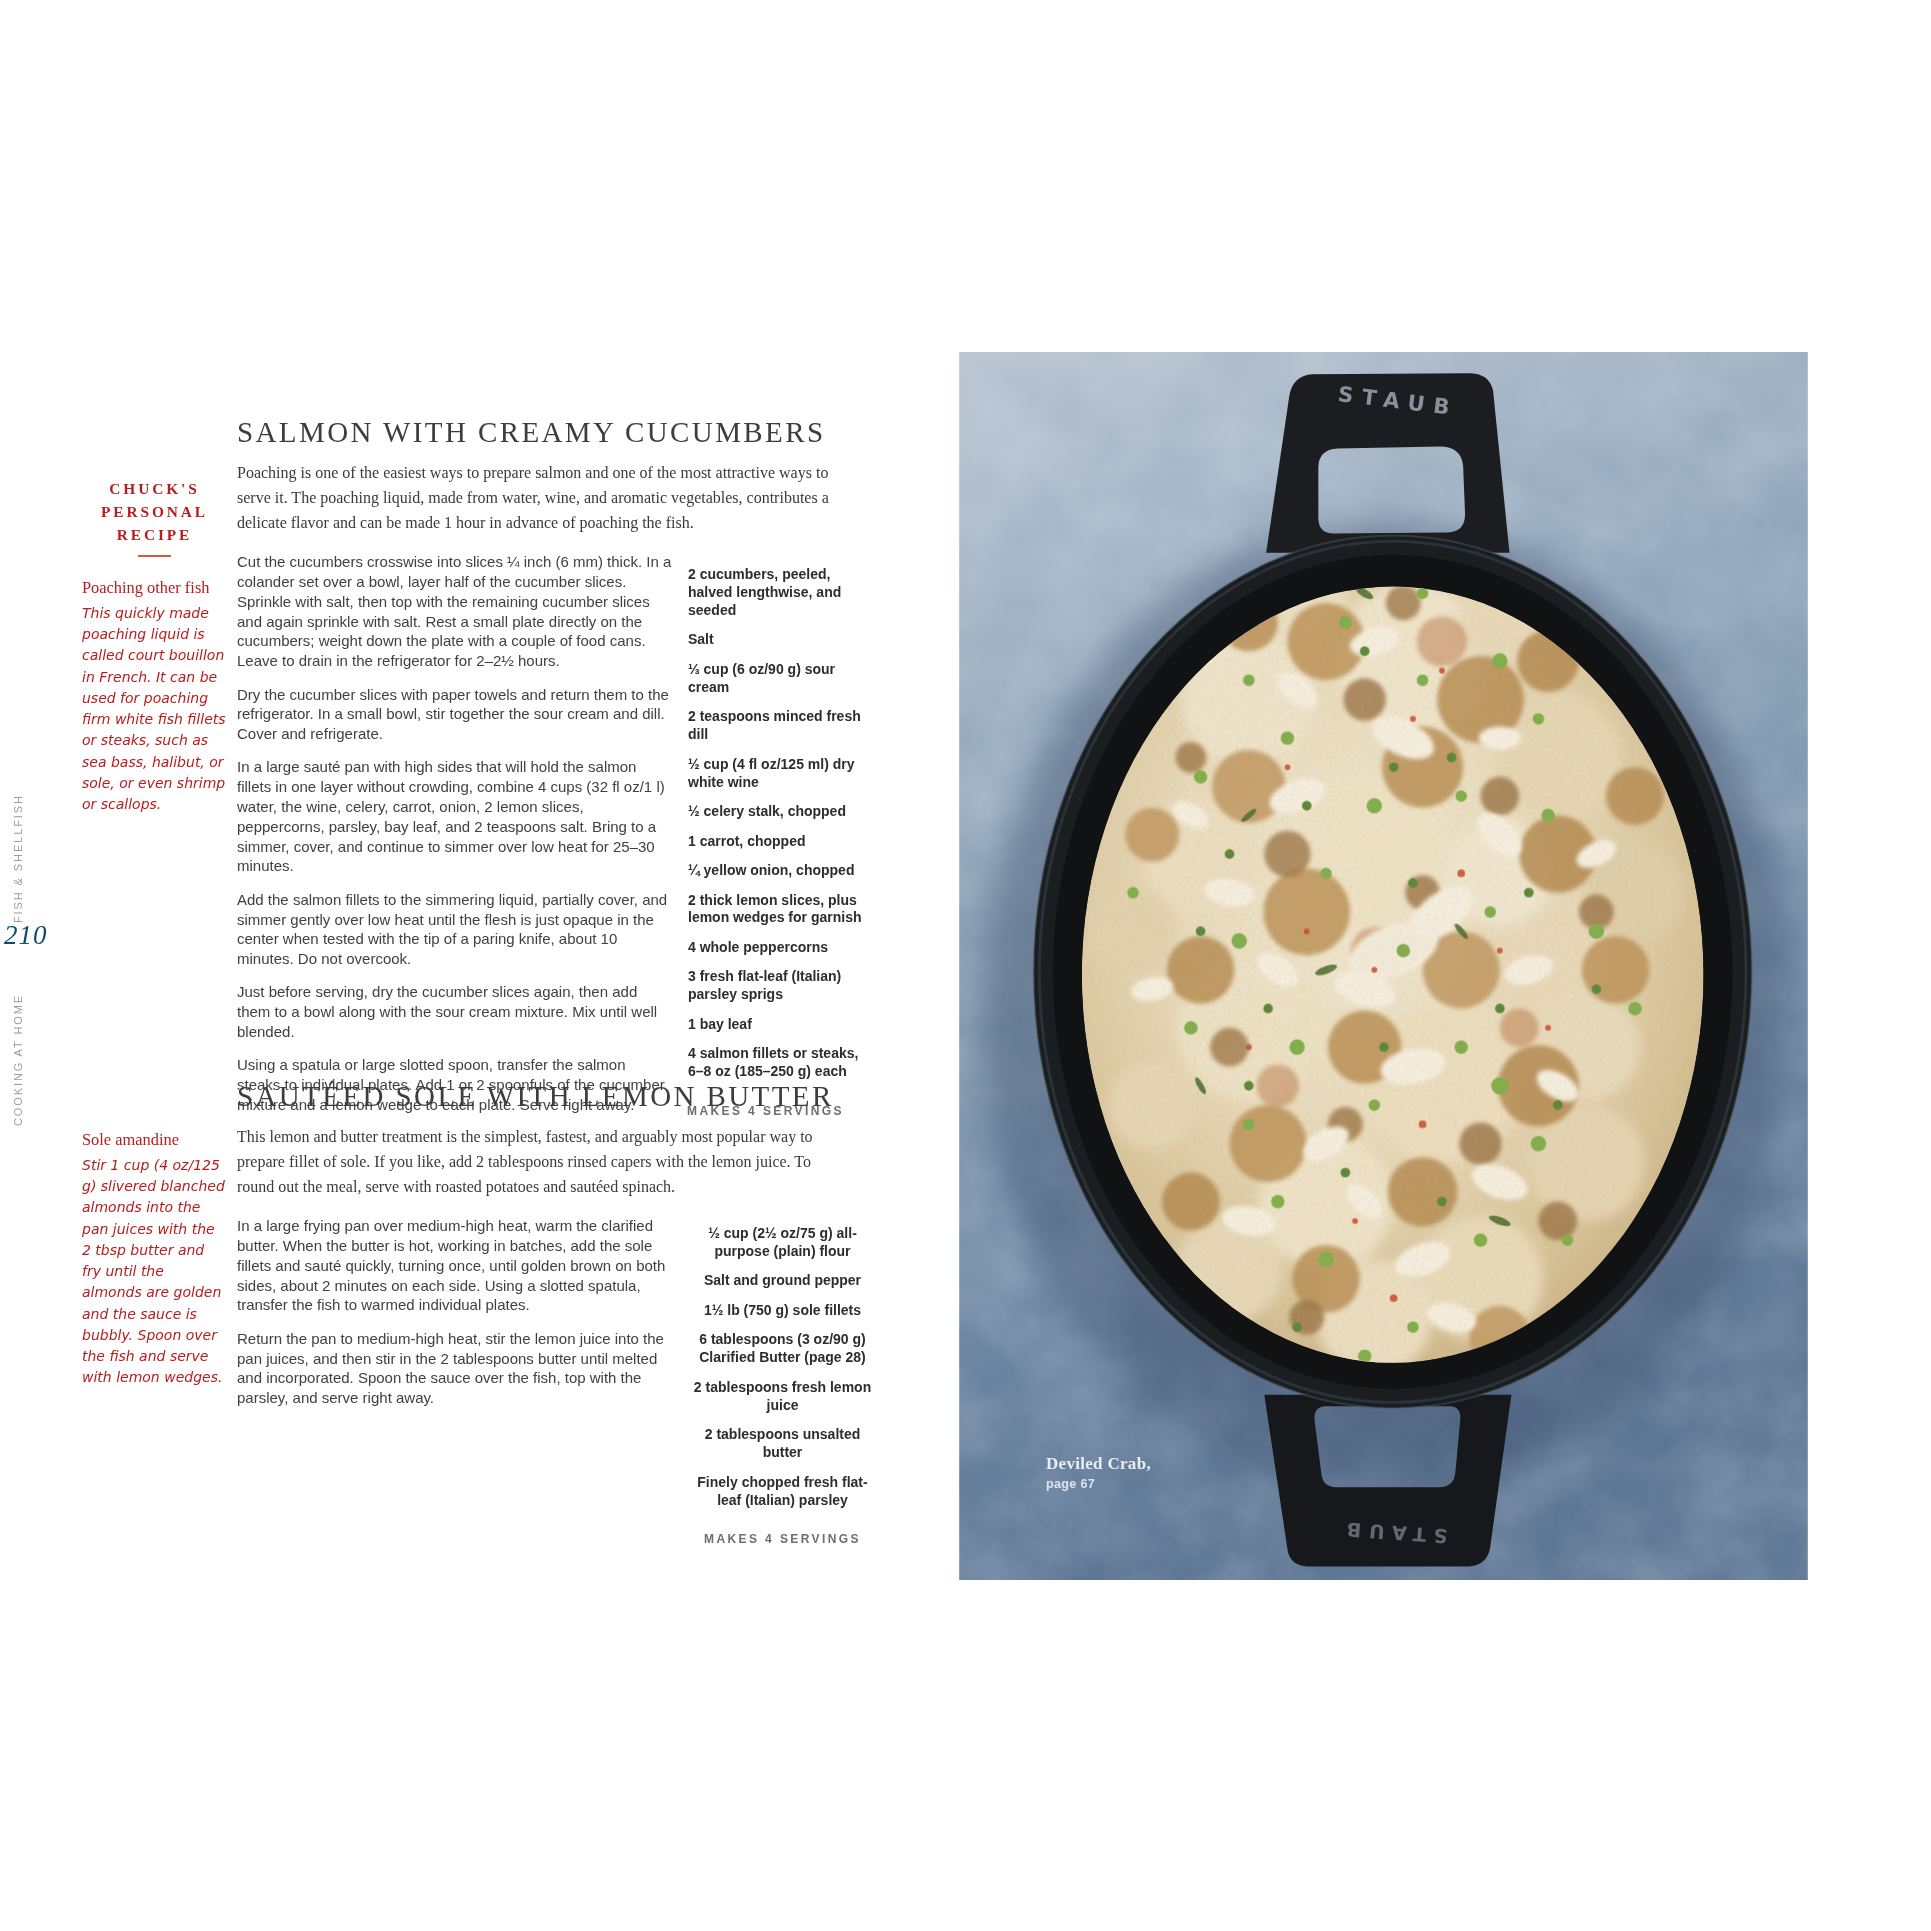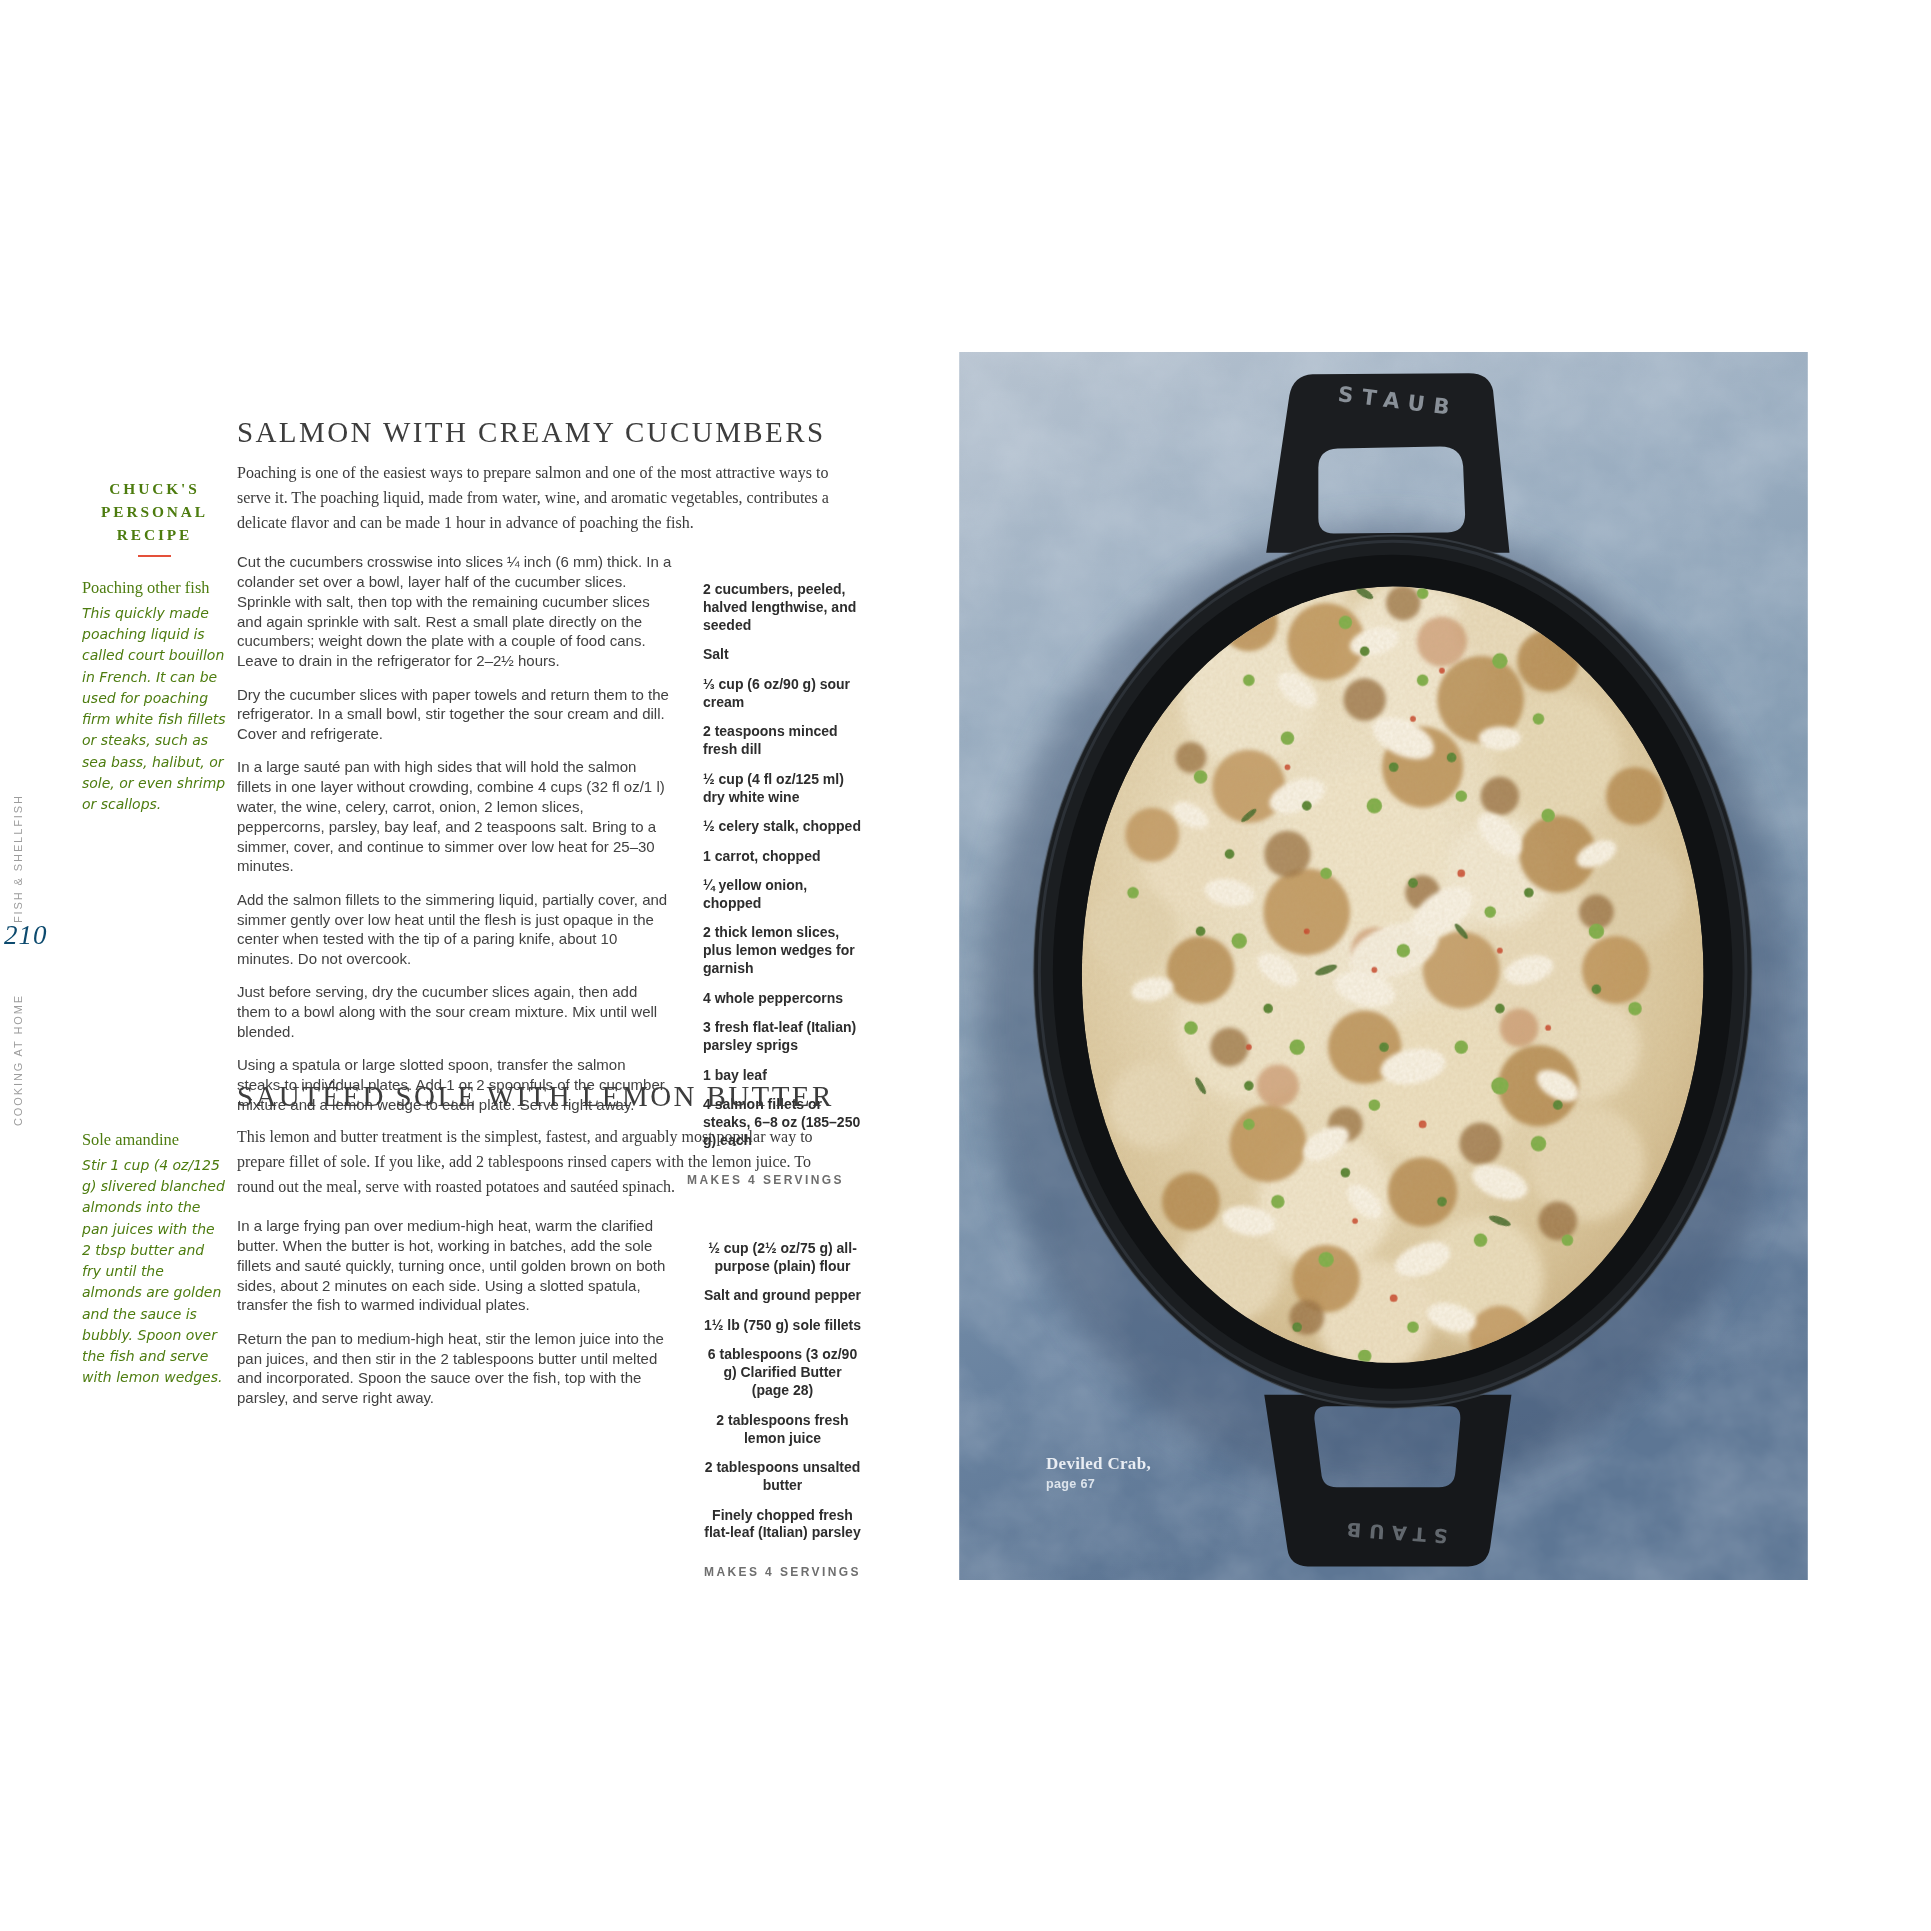--- a/index.html
+++ b/index.html
@@ -9,21 +9,21 @@
   
   .spine-text{position:absolute;color:#9c9c9c;font-size:11px;letter-spacing:1.9px;
               writing-mode:vertical-rl;transform:rotate(180deg);white-space:nowrap;
               font-family:"Liberation Sans",sans-serif;}
   #spine-section{left:11.6px;top:792px;height:131px;}
   #spine-book{left:11.6px;top:962px;height:164px;}
   #folio{position:absolute;left:3.9px;top:920px;font-family:"Liberation Serif",serif;
          font-size:27px;color:#0c4a6e;letter-spacing:1px;font-style:italic;}
 
   
-  .red{color:#4d7c0f;}
+  .red{color:#b91c1c;}
   #sidebar-note-1{position:absolute;left:82px;top:477px;width:145px;}
   #sidebar-note-2{position:absolute;left:82px;top:1130px;width:145px;}
   .badge{font-family:"Liberation Serif",serif;font-weight:bold;font-size:15.4px;
          letter-spacing:2.9px;line-height:1.5;text-align:center;}
   .badge-divider{width:33px;height:0;border-top:2.4px solid #e4503a;margin:8.7px auto 21px auto;}
   .note-title{font-family:"Liberation Serif",serif;font-weight:normal;font-size:16.4px;
               margin:0 0 4.8px 0;}
   .note-body{font-style:italic;font-size:14px;line-height:1.52;margin:0;
              font-family:"DejaVu Sans",sans-serif;}
 
@@ -36,21 +36,21 @@
   .recipe-intro{font-family:"Liberation Serif",serif;font-size:16px;color:#3a3a3a;
                 line-height:1.55;margin:12.6px 0 0 0;width:603px;}
   .steps{margin-top:16.4px;width:436px;}
   .steps p{font-size:15px;line-height:1.32;color:#414141;margin:0 0 13.5px 0;
            font-family:"Liberation Sans","DejaVu Sans",sans-serif;}
 
   
   .ing-col{position:absolute;left:687px;width:191px;}
   #ingredients-1{top:565px;}
   #ingredients-2{top:1224px;text-align:center;}
-  .ing-col ul{list-style:none;margin:16px;padding:0;}
+  .ing-col ul{list-style:none;margin:1px;padding:0;}
   .ing-col li{font-size:14px;font-weight:bold;color:#2d2d2d;line-height:1.28;
               margin:0 0 11.6px 0;font-family:"Liberation Sans","DejaVu Sans",sans-serif;}
   .makes{font-size:12px;letter-spacing:2.4px;color:#6e6e6e;font-weight:bold;
          margin-top:23px;}
 
   
   #photo{position:absolute;left:959px;top:352px;width:849px;height:1228px;overflow:hidden;}
   #photo svg{display:block;}
   #photo-caption{position:absolute;left:87px;top:1102px;color:#e9edf3;}
   #caption-title{font-family:"Liberation Serif",serif;font-size:17px;font-weight:bold;

